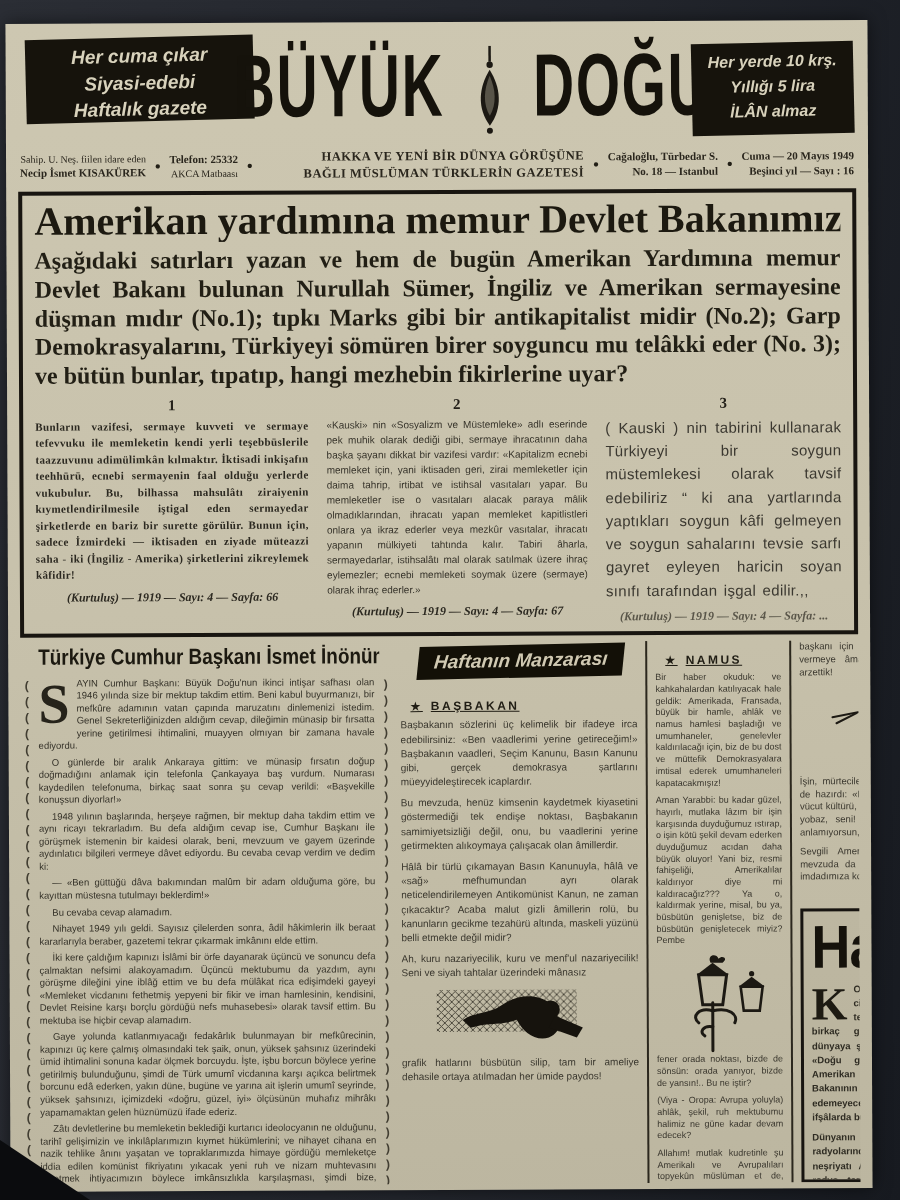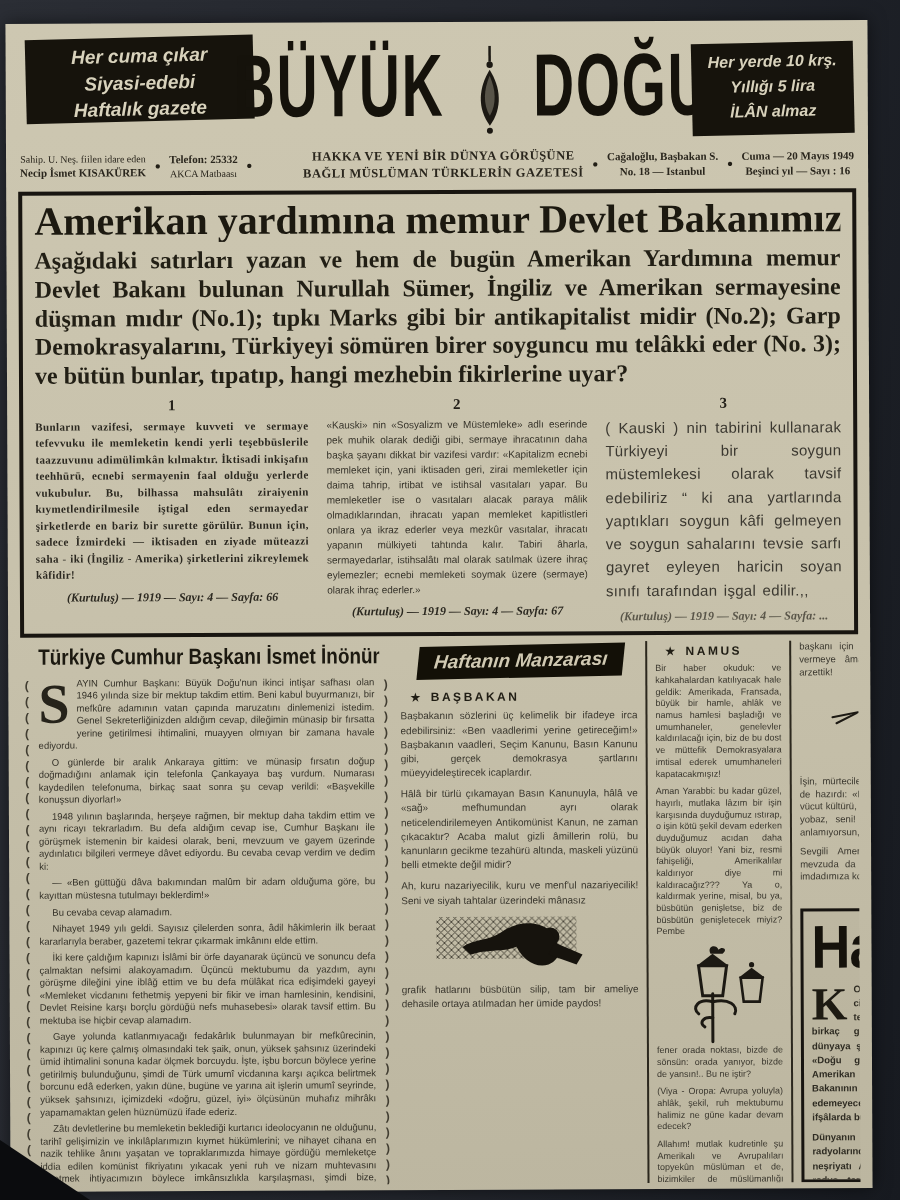--- a/index.html
+++ b/index.html
@@ -11,21 +11,21 @@
   
   .masthead{position:relative;height:116px;flex:none;}
   .mast-left-box{position:absolute;left:8px;top:8px;width:228px;height:84px;background:#16130c;color:#d8d2bc;font:italic 700 19px/1.4 "Liberation Sans",sans-serif;text-align:center;padding-top:6px;box-sizing:border-box;transform:rotate(-1.2deg);}
   .mast-title{position:absolute;left:244px;right:176px;top:2px;height:110px;display:flex;align-items:center;justify-content:center;gap:14px;color:#15120b;}
   .mast-title .word{font:700 66px/1 "Liberation Sans",sans-serif;transform:scale(0.86,1.34);letter-spacing:2px;white-space:nowrap;}
   .mast-lamp{width:30px;height:92px;margin-top:14px;flex:none;}
   .mast-right-box{position:absolute;right:2px;top:16px;width:162px;height:92px;background:#16130c;color:#d8d2bc;font:italic 700 16px/1.55 "Liberation Sans",sans-serif;text-align:center;padding-top:7px;box-sizing:border-box;transform:rotate(-1deg);}
 
   
   .info-bar{flex:none;display:flex;align-items:center;justify-content:space-between;gap:6px;padding:4px 2px 5px;border-bottom:1px solid rgba(60,55,40,.0);}
-  .info-item{text-align:center;font:700 11px/1.35 "Liberation Serif",serif;color:#2a261d;}
+  .info-item{text-align:right;font:700 11px/1.35 "Liberation Serif",serif;color:#2a261d;}
   .info-item .small-top{font-weight:400;font-size:10px;display:block;}
   .info-sep{font-size:10px;color:#221f16;flex:none;}
   .slogan{font-size:12.5px;letter-spacing:.5px;margin-left:42px;}
 
   
   .main-box{flex:none;border:4px solid #181510;padding:4px 12px 8px;margin-top:2px;background:rgba(255,255,255,0.0);}
   .headline{font:700 40px/1.08 "Liberation Serif",serif;color:#1c1910;white-space:nowrap;overflow:hidden;}
   .subhead{font:700 24px/1.2 "Liberation Serif",serif;color:#221f15;text-align:justify;margin-top:4px;}
   .quote-cols{display:flex;gap:18px;margin-top:8px;}
   .qcol{overflow:hidden;}
@@ -45,21 +45,21 @@
   .left-article{width:372px;flex:none;display:flex;overflow:hidden;}
   .rail{width:13px;flex:none;font:700 12px/16px "Liberation Sans",sans-serif;color:#413d31;white-space:pre;text-align:center;padding-top:34px;}
   .left-article-content{flex:1;padding:0 5px;overflow:hidden;}
   .letter-title{font:700 22px/1.1 "Liberation Sans",sans-serif;color:#1c1910;white-space:nowrap;transform:scaleX(0.86);transform-origin:left;margin:2px 0 7px;}
   .letter-p{font:400 9.5px/1.32 "Liberation Sans",sans-serif;color:#343128;text-align:justify;margin:0 0 4px;text-indent:13px;}
   .letter-p.first{text-indent:0;}
   .dropcap{float:left;font:700 56px/0.85 "Liberation Serif",serif;color:#26231a;margin:3px 7px 0 0;}
 
   .panorama{width:237px;flex:none;overflow:hidden;}
   .panorama-box{display:inline-block;background:#131007;color:#d0c9b2;font:italic 700 19px/1 "Liberation Sans",sans-serif;padding:6px 16px 8px;margin:3px 0 9px 18px;transform:skewX(-7deg) rotate(-1deg);white-space:nowrap;}
-  .section-head{font:700 12px/1 "Liberation Sans",sans-serif;letter-spacing:2.5px;color:#201d14;margin:4px 0 6px 10px;}
+  .section-head{font:700 12px/1 "Liberation Sans",sans-serif;letter-spacing:2.5px;color:#201d14;margin:13px 0 6px 10px;text-decoration:underline;}
   .star{font-size:11px;margin-right:8px;}
   .pan-p{font:400 10px/1.42 "Liberation Sans",sans-serif;color:#3a372e;text-align:justify;margin:0 0 7px;}
   .runner-wrap{width:180px;height:64px;margin:2px auto 4px;}
 
   .namus-col{width:136px;flex:none;border-left:2px solid #2b271d;padding-left:8px;overflow:hidden;box-sizing:border-box;}
   .namus-p{font:400 9px/1.3 "Liberation Sans",sans-serif;color:#3a372e;text-align:justify;margin:0 0 6px;}
   .lamp-wrap{width:118px;height:100px;margin:1px auto;}
 
   .right-col{width:172px;flex:none;border-left:2px solid #2b271d;padding-left:8px;overflow:hidden;box-sizing:border-box;display:flex;flex-direction:column;}
   .right-p{font:400 9.5px/1.35 "Liberation Sans",sans-serif;color:#3a372e;text-align:justify;margin:0 0 6px;}
@@ -113,21 +113,21 @@
         <span>Telefon: 25332</span><br>
         <span class="small-top">AKCA Matbaası</span>
       </div>
       <span class="info-sep">●</span>
       <div class="info-item slogan">
         <span>HAKKA VE YENİ BİR DÜNYA GÖRÜŞÜNE</span><br>
         <span>BAĞLI MÜSLÜMAN TÜRKLERİN GAZETESİ</span>
       </div>
       <span class="info-sep">●</span>
       <div class="info-item">
-        <span>Cağaloğlu, Başbakan S.</span><br>
+        <span>Cağaloğlu, Türbedar S.</span><br>
         <span>No. 18 — Istanbul</span>
       </div>
       <span class="info-sep">●</span>
       <div class="info-item">
         <span>Cuma — 20 Mayıs 1949</span><br>
         <span>Beşinci yıl — Sayı : 16</span>
       </div>
     </div>
 
     <div class="main-box">
@@ -239,20 +239,21 @@
 )
 )
 )
 )</div>
       </div>
 
       <div class="panorama">
         <div class="panorama-box">Haftanın Manzarası</div>
         <div class="section-head"><span class="star">★</span><span>BAŞBAKAN</span></div>
         <p class="pan-p">Başbakanın sözlerini üç kelimelik bir ifadeye irca edebilirsiniz: «Ben vaadlerimi yerine getireceğim!» Başbakanın vaadleri, Seçim Kanunu, Basın Kanunu gibi, gerçek demokrasya şartlarını müeyyideleştirecek icaplardır.</p>
+        <p class="pan-p">Bu mevzuda, henüz kimsenin kaydetmek kiyasetini göstermediği tek endişe noktası, Başbakanın samimiyetsizliği değil, onu, bu vaadlerini yerine getirmekten alıkoymaya çalışacak olan âmillerdir.</p>
         <p class="pan-p">Hâlâ bir türlü çıkamayan Basın Kanunuyla, hâlâ ve «sağ» mefhumundan ayrı olarak neticelendirilemeyen Antikomünist Kanun, ne zaman çıkacaktır? Acaba malut gizli âmillerin rolü, bu kanunların gecikme tezahürü altında, maskeli yüzünü belli etmekte değil midir?</p>
         <p class="pan-p">Ah, kuru nazariyecilik, kuru ve menf'ul nazariyecilik! Seni ve siyah tahtalar üzerindeki mânasız</p>
         <div class="runner-wrap">
           <svg viewBox="0 0 180 64" width="180" height="64">
             <defs>
               <pattern id="xh" width="7" height="7" patternUnits="userSpaceOnUse">
                 <path d="M0 0 L7 7 M7 0 L0 7" stroke="#403c31" stroke-width="0.9"></path>
               </pattern>
             </defs>
             <rect x="6" y="2" width="140" height="42" fill="url(#xh)"></rect>

